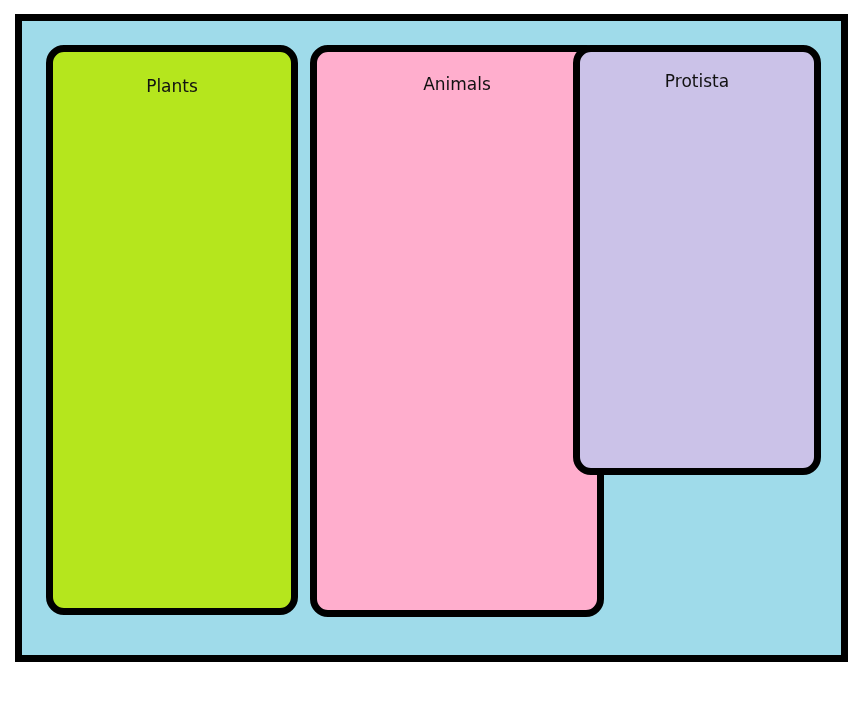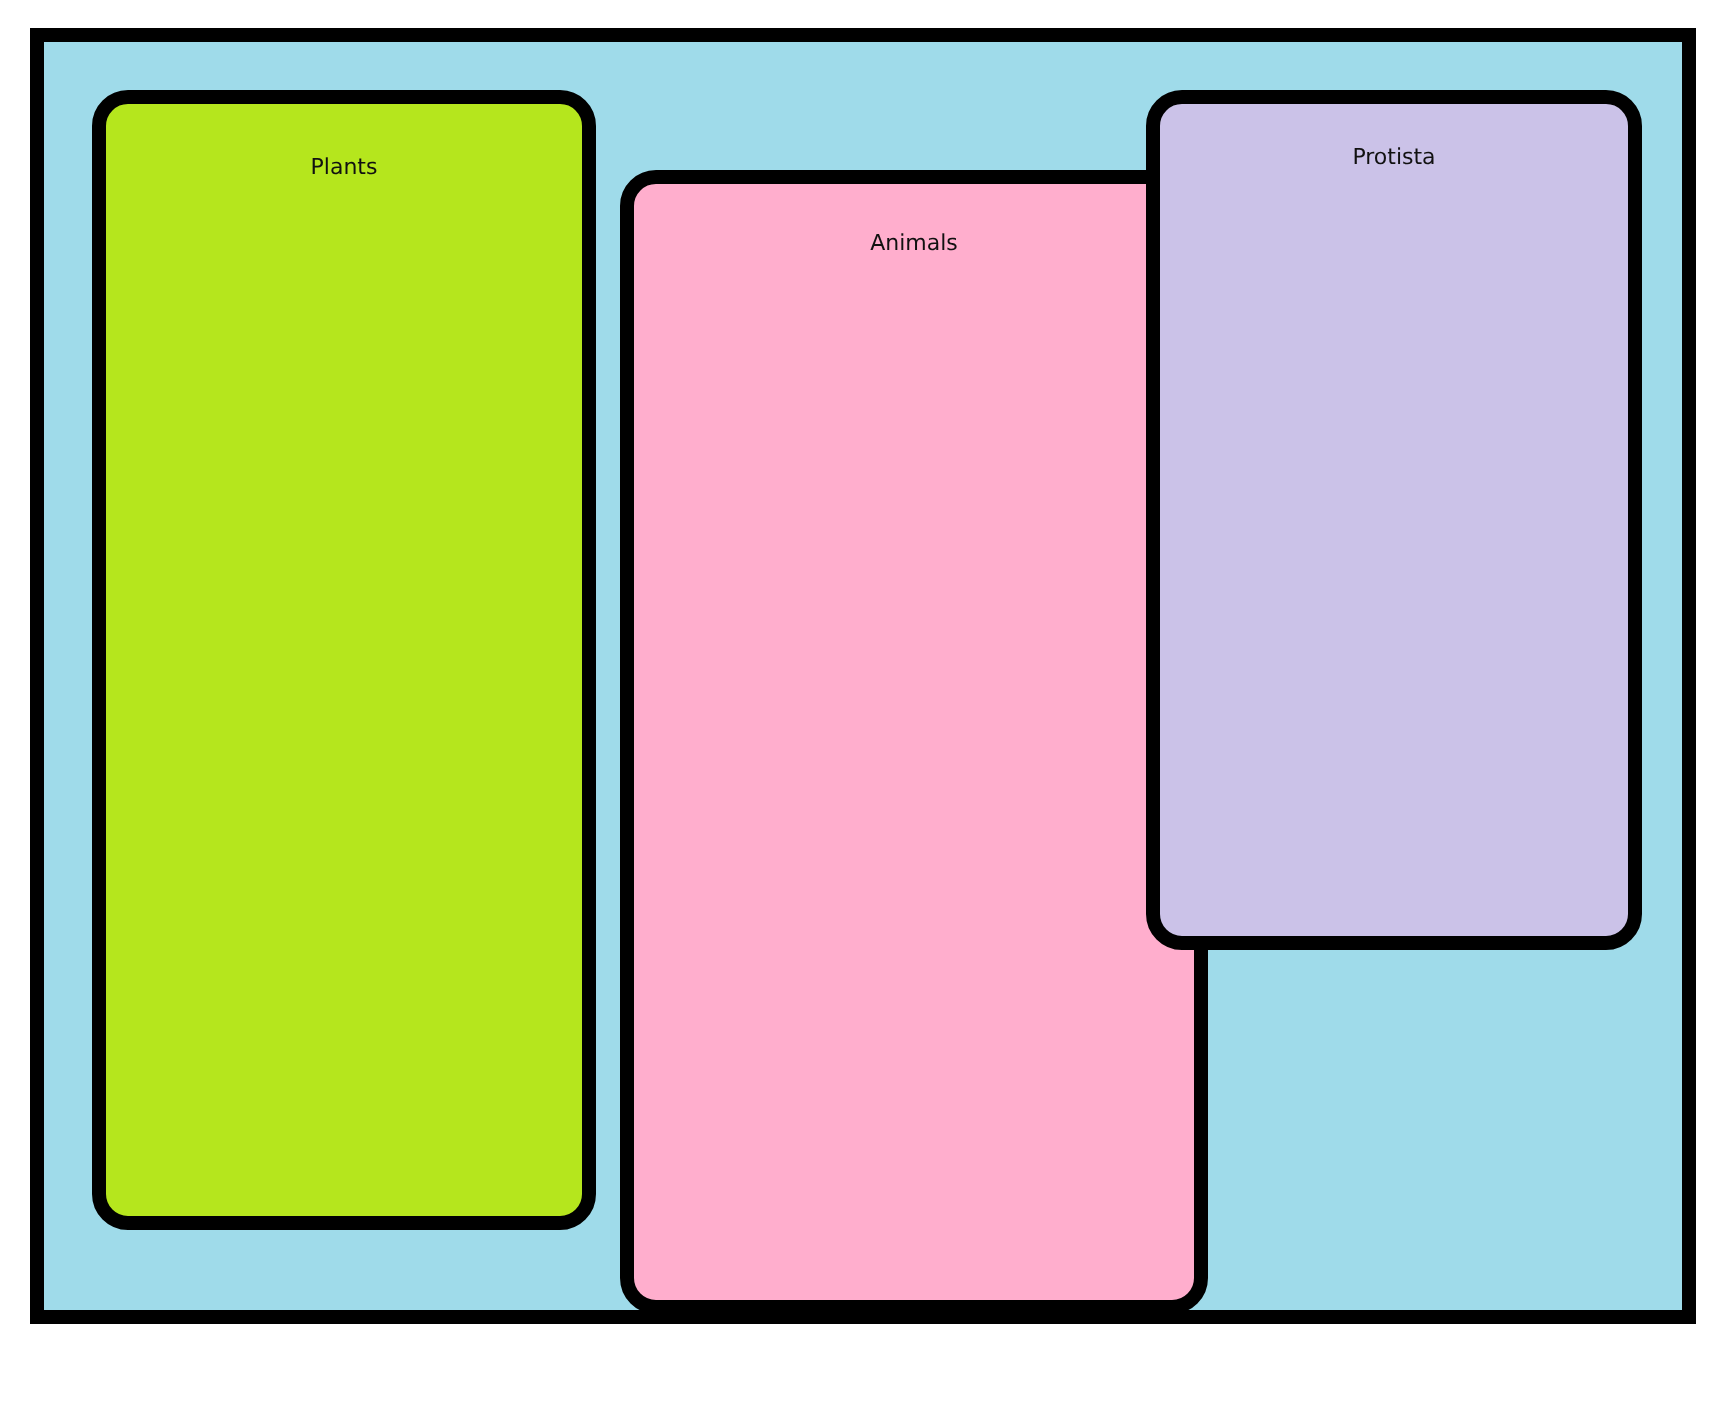--- a/index.html
+++ b/index.html
@@ -51,38 +51,37 @@
     width: 252px;
     height: 570px;
     background: #b5e61d;
   }
 
   .category-card.card-1 {
     left: 288px;
     width: 294px;
     height: 572px;
     background: #ffaecd;
-    margin-top: 40px;
   }
 
   .category-card.card-2 {
     left: 551px;
     width: 248px;
     height: 430px;
     background: #cbc2e8;
   }
 
   
   .category-label {
     position: absolute;
     left: 0;
     right: 0;
     text-align: center;
     color: #111111;
-    font-size: 11px;
+    font-size: 17px;
     font-weight: normal;
     line-height: 1;
     white-space: nowrap;
   }
 
   .card-0 .category-label { top: 26px; }
   .card-1 .category-label { top: 24px; }
   .card-2 .category-label { top: 21px; }
 </style>
 </head>

